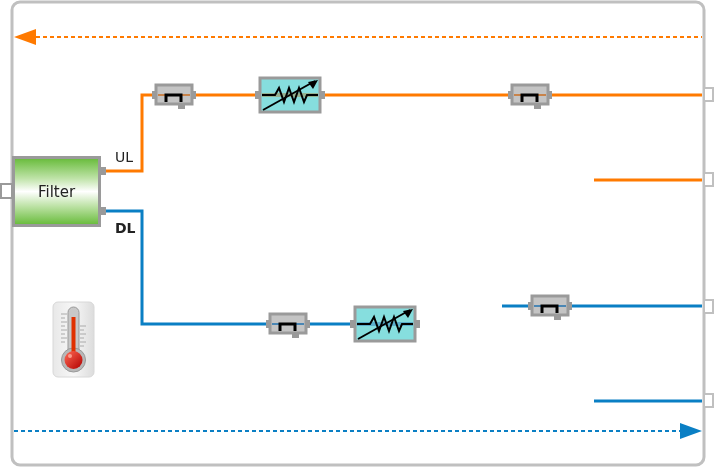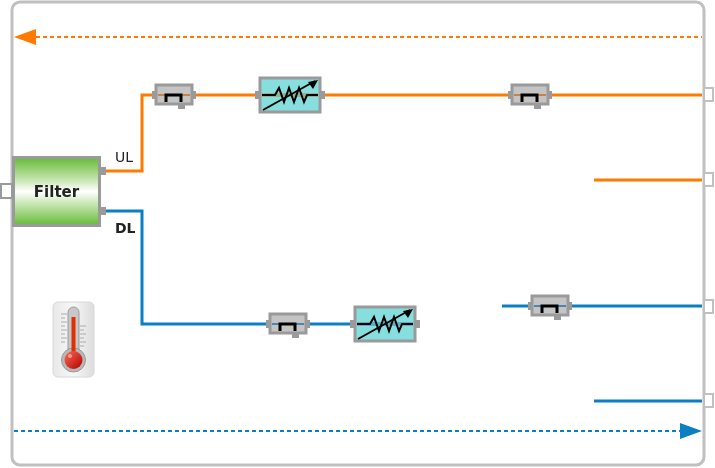--- a/index.html
+++ b/index.html
@@ -5,21 +5,21 @@
   html, body { margin:0; padding:0; background:#ffffff; }
   body { width:715px; height:468px; position:relative; overflow:hidden; font-family:"DejaVu Sans", sans-serif; }
   #stage { position:absolute; left:0; top:0; width:715px; height:468px; }
   .lbl { position:absolute; font-size:14px; color:#222; font-family:"DejaVu Sans", sans-serif; }
   .filter-block {
     position:absolute; left:12px; top:156px; width:89px; height:71px;
     box-sizing:border-box; border:3px solid #9a9a9a;
     background: linear-gradient(to bottom, #6bbd3f 0%, #bfe3a8 30%, #ffffff 50%, #bfe3a8 72%, #6bbd3f 100%);
     display:flex; align-items:center; justify-content:center;
   }
-  .filter-label { font-size:15px; color:#222; font-weight:700; }
+  .filter-label { font-size:15px; color:#222; font-weight:400; }
 </style>
 </head>
 <body>
 
 <div id="stage">
   <svg width="715" height="468" viewBox="0 0 715 468" xmlns="http://www.w3.org/2000/svg" style="position:absolute;left:0;top:0;">
     <defs>
       <linearGradient id="bulb" x1="0" y1="0" x2="1" y2="1">
         <stop offset="0" stop-color="#ff6a55"></stop>
         <stop offset="1" stop-color="#b00000"></stop>

